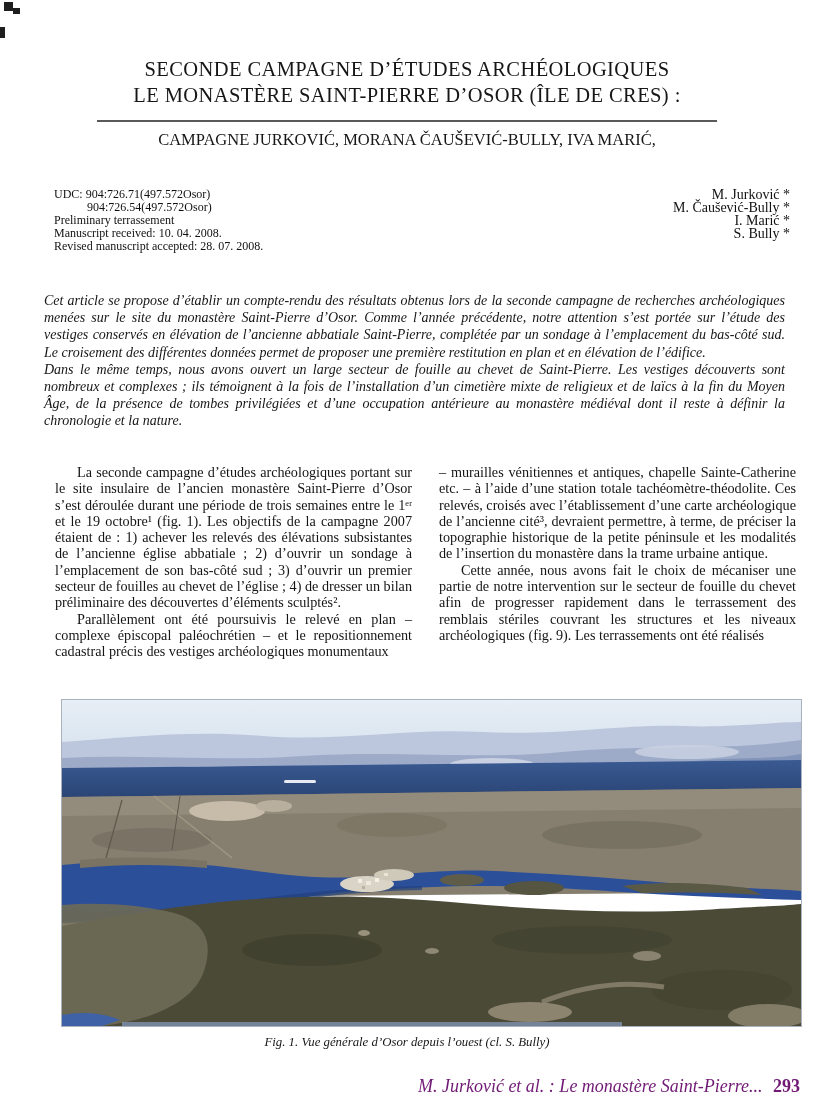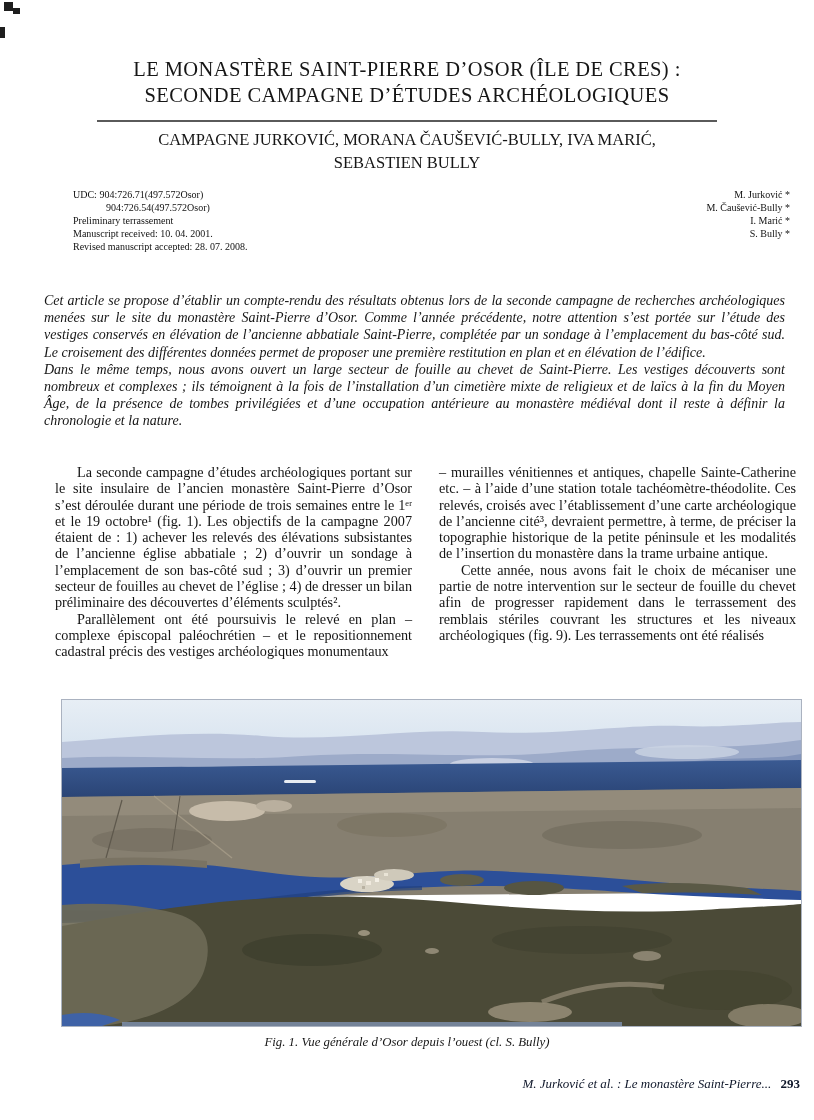--- a/index.html
+++ b/index.html
@@ -16,27 +16,27 @@
     position:absolute;top:56px;left:0;width:100%;
     text-align:center;font-size:20.5px;line-height:26px;
     letter-spacing:.4px;color:#161616;
   }
   .rule{position:absolute;top:120px;left:97px;width:620px;height:2px;background:#5a5a5a;}
   .authors{
     position:absolute;top:128px;left:0;width:100%;
     text-align:center;font-size:16.5px;line-height:23px;color:#161616;
   }
   .meta-left{
-    position:absolute;top:188px;left:73px;
-    font-size:10px;line-height:13.1px;color:#111;
+    position:absolute;top:188px;left:54px;
+    font-size:12px;line-height:13.1px;color:#111;
   }
   .meta-left .indent{padding-left:33px;}
   .meta-right{
     position:absolute;top:188px;right:24px;
-    font-size:10px;line-height:13.1px;text-align:right;color:#111;
+    font-size:14px;line-height:13.1px;text-align:right;color:#111;
   }
   .abstract{
     position:absolute;top:292px;left:44px;width:741px;
     font-style:italic;font-size:14px;line-height:17.2px;
     text-align:justify;color:#151515;
   }
   .abstract p{margin:0;}
   .columns{
     position:absolute;top:464px;left:55px;width:741px;
     display:flex;gap:27px;
@@ -49,51 +49,50 @@
     position:absolute;top:700px;left:62px;width:739px;height:326px;
     outline:1px solid #aab2c0;
   }
   .photo svg{display:block;width:739px;height:326px;}
   .caption{
     position:absolute;top:1035px;left:0;width:100%;
     text-align:center;font-style:italic;font-size:12.8px;color:#161616;
   }
   .footer{
     position:absolute;top:1076px;right:14px;
-    font-size:13px;color:#0f172a;white-space:nowrap;
+    font-size:18px;color:#701a75;white-space:nowrap;
   }
   .footer .rh{font-style:italic;}
   .footer .pn{font-weight:bold;margin-left:6px;}
 </style>
 </head>
 <body>
 
 <div class="page">
 
   <div class="artifact" style="left:4px;top:2px;width:9px;height:9px;"></div>
   <div class="artifact" style="left:13px;top:8px;width:7px;height:6px;"></div>
   <div class="artifact" style="left:0;top:27px;width:5px;height:11px;"></div>
 
   <div class="title">
+    <div>SECONDE CAMPAGNE D’ÉTUDES ARCHÉOLOGIQUES</div>
     <div>LE MONASTÈRE SAINT-PIERRE D’OSOR (ÎLE DE CRES) :</div>
-    <div>SECONDE CAMPAGNE D’ÉTUDES ARCHÉOLOGIQUES</div>
   </div>
 
   <div class="rule"></div>
 
   <div class="authors">
     <div>CAMPAGNE JURKOVIĆ, MORANA ČAUŠEVIĆ-BULLY, IVA MARIĆ,</div>
-    <div>SEBASTIEN BULLY</div>
   </div>
 
   <div class="meta-left">
     <div>UDC: 904:726.71(497.572Osor)</div>
     <div class="indent">904:726.54(497.572Osor)</div>
     <div>Preliminary terrassement</div>
-    <div>Manuscript received: 10. 04. 2001.</div>
+    <div>Manuscript received: 10. 04. 2008.</div>
     <div>Revised manuscript accepted: 28. 07. 2008.</div>
   </div>
 
   <div class="meta-right">
     <div>M. Jurković *</div>
     <div>M. Čaušević-Bully *</div>
     <div>I. Marić *</div>
     <div>S. Bully *</div>
   </div>
 

